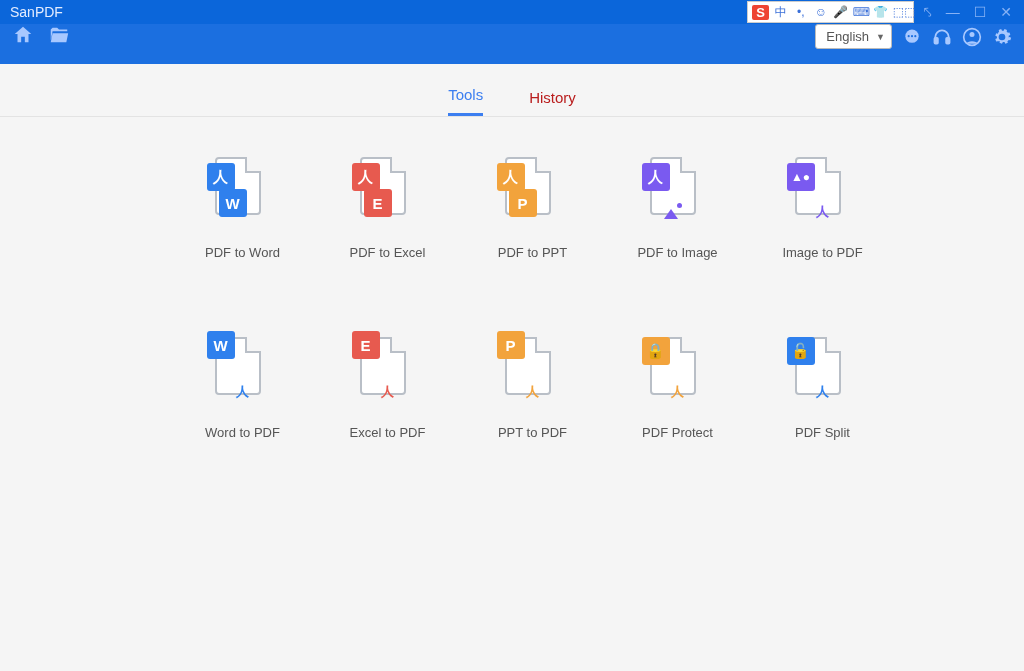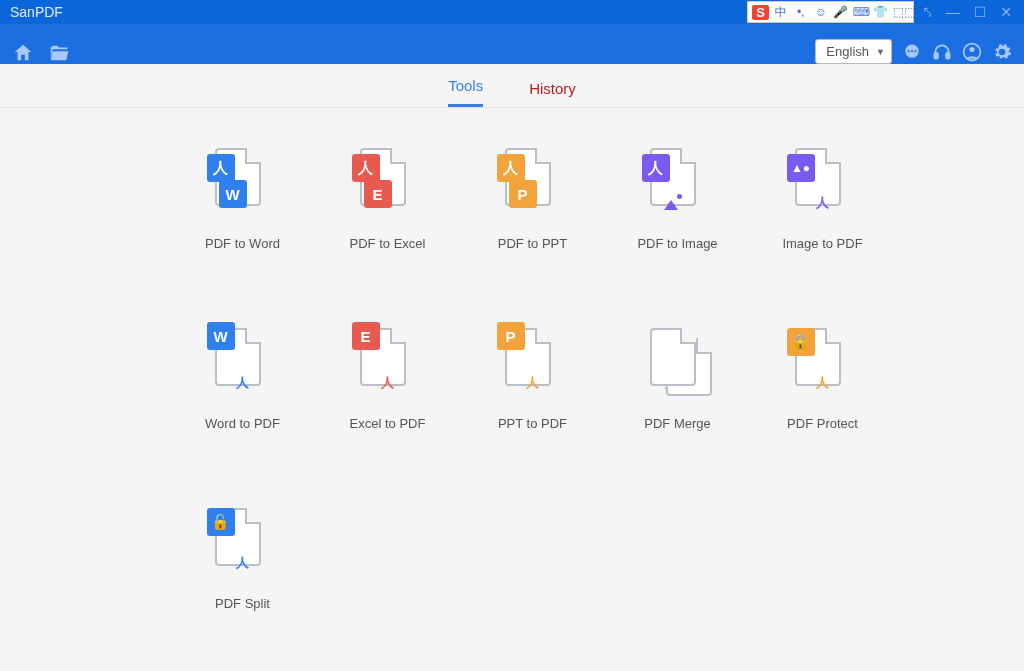--- a/index.html
+++ b/index.html
@@ -6,28 +6,28 @@
 body { width:1024px; height:671px; background:#f5f5f5; overflow:hidden; }
 
 .titlebar { height:24px; background:#0b66da; display:flex; align-items:center; justify-content:space-between; color:#cfe1ff; }
 .titlebar .left { padding-left:10px; font-size:14px; color:#e3ecff; }
 .titlebar .right { display:flex; align-items:center; gap:6px; padding-right:8px; }
 .ime-bar { background:#fff; height:22px; display:flex; align-items:center; gap:4px; padding:0 4px; border:1px solid #ccc; }
 .ime-s { background:#e43; color:#fff; font-weight:bold; font-size:13px; padding:0 4px; border-radius:2px; }
 .ime-item { font-size:12px; color:#3a6fd8; width:16px; text-align:center; }
 .win-ctl { color:#87b2f5; font-size:14px; padding:0 4px; cursor:pointer; }
 
-.toolbar { height:40px; background:#1b6fe0; display:flex; align-items:flex-end; justify-content:space-between; padding:0 12px; }
+.toolbar { height:40px; background:#1b6fe0; display:flex; align-items:flex-start; justify-content:space-between; padding:0 12px; }
 .toolbar .tl-left { display:flex; gap:14px; }
 .toolbar .tl-right { display:flex; align-items:center; gap:10px; }
 .tb-icon { color:#a8c8ff; cursor:pointer; }
 .lang-select { background:#fff; color:#555; font-size:13px; padding:4px 22px 4px 10px; border-radius:3px; position:relative; cursor:pointer; border:1px solid #bbb;}
 .lang-select::after { content:"▼"; position:absolute; right:6px; font-size:9px; color:#666; top:7px;}
 
-.tabs { height:44px; background:#f5f5f5; border-bottom:1px solid #e3e3e3; display:flex; justify-content:center; align-items:flex-end; gap:46px; }
+.tabs { height:53px; background:#f5f5f5; border-bottom:1px solid #e3e3e3; display:flex; justify-content:center; align-items:flex-end; gap:46px; }
 .tab { font-size:15px; color:#b91c1c; padding-bottom:10px; cursor:pointer; }
 .tab.active { color:#3b7ef0; border-bottom:3px solid #3b7ef0; }
 
 .grid { padding:40px 100px 20px 170px; display:grid; grid-template-columns:repeat(5, 145px); grid-auto-rows:170px; gap:10px 0; }
 .tool { display:flex; flex-direction:column; align-items:center; cursor:pointer; }
 .tool .label { margin-top:18px; font-size:13px; color:#555; }
 
 .file-icon { width:56px; height:70px; position:relative; }
 .page { position:absolute; width:46px; height:58px; border:2px solid #b9bfc7; border-radius:4px; background:#fff; }
 .page.fold::before { content:""; position:absolute; top:-2px; right:-2px; width:14px; height:14px; background:#f5f5f5; border-left:2px solid #b9bfc7; border-bottom:2px solid #b9bfc7; }
@@ -200,30 +200,20 @@
   <div class="tool">
     <div class="file-icon">
       <div class="page fold"></div>
       <div class="badge top p-orange">P</div>
       <div class="pdf-glyph c-orange">人</div>
     </div>
     <div class="label">PPT to PDF</div>
   </div>
 
 
-  <div class="tool">
-    <div class="file-icon two-page">
-      <div class="page back2 fold"></div>
-      <div class="page front fold"></div>
-      <div class="pdf-glyph c-green" style="left:22px;">人</div>
-      <span class="arrow" style="top:6px;left:32px;">→</span>
-      <span class="arrow" style="top:6px;left:48px;">←</span>
-    </div>
-    <div class="label">PDF Merge</div>
-  </div>
 
   <div class="tool">
     <div class="file-icon">
       <div class="page fold"></div>
       <div class="badge lock-orange" style="top:0;">🔒</div>
       <div class="pdf-glyph c-orange">人</div>
     </div>
     <div class="label">PDF Protect</div>
   </div>
 

